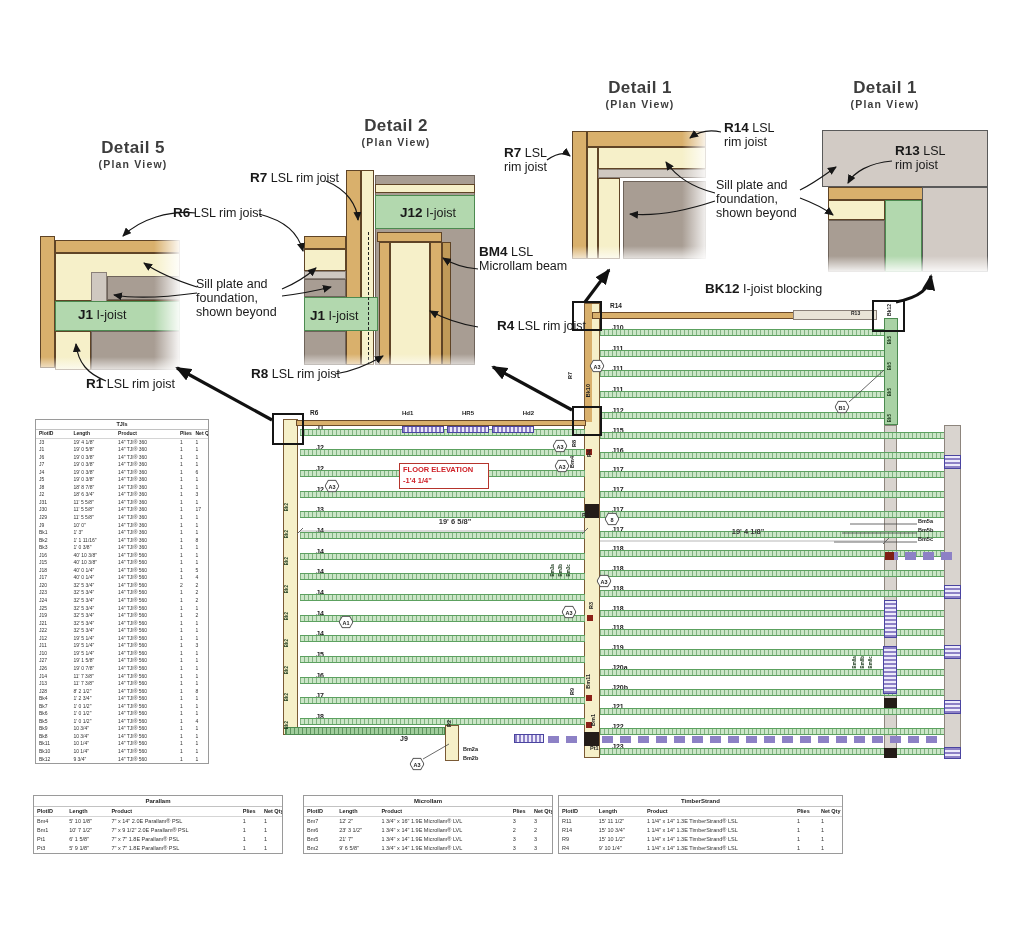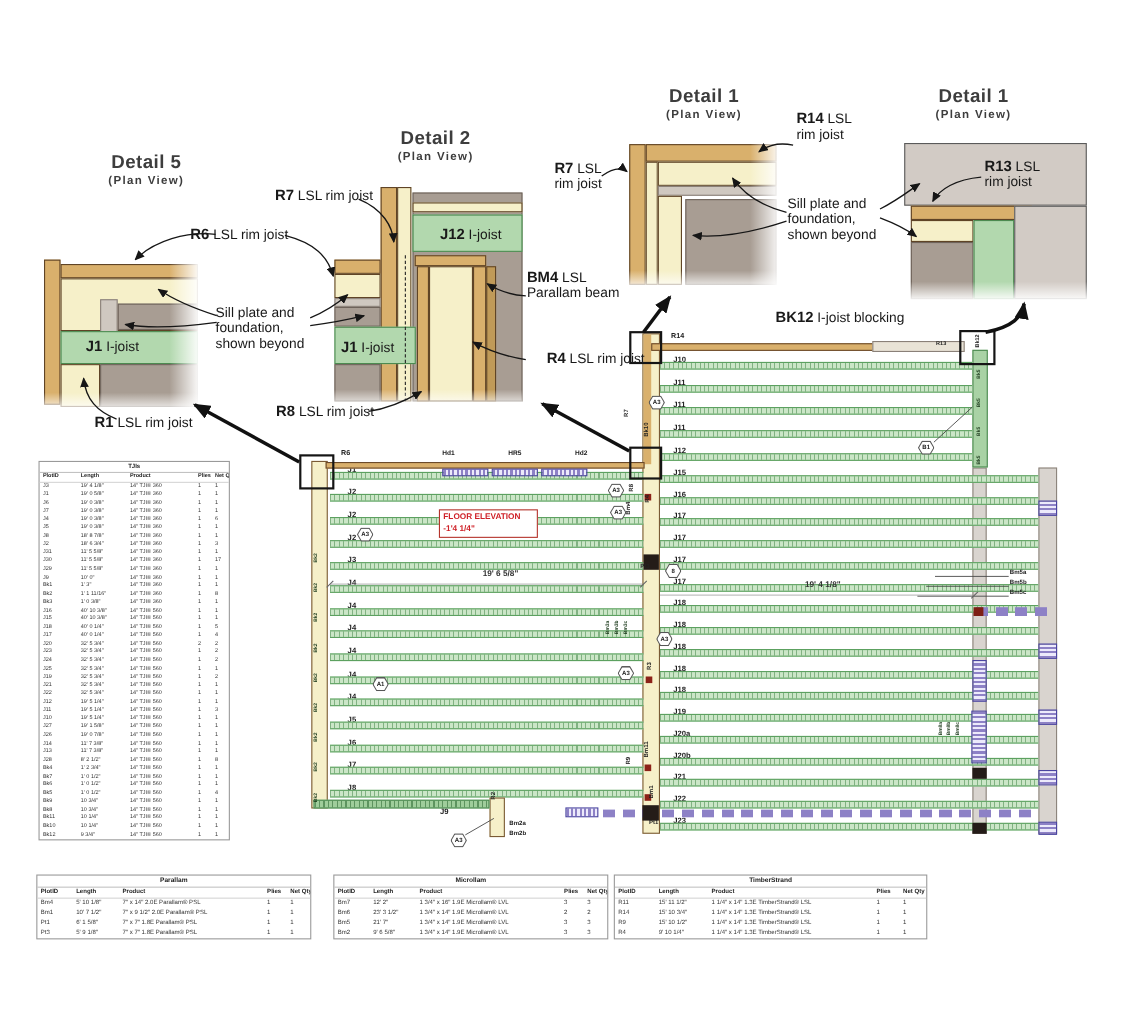--- a/index.html
+++ b/index.html
@@ -533,33 +533,33 @@
     <b>R7</b> <span>LSL rim joist</span>
   </div>
   <div class="co" style="left:400px;top:205px">
     <b>J12</b> <span>I-joist</span>
   </div>
   <div class="co" style="left:310px;top:308px">
     <b>J1</b> <span>I-joist</span>
   </div>
   <div class="co" style="left:479px;top:244px">
     <div><b>BM4</b> <span>LSL</span></div>
-    <div>Parallam beam</div>
+    <div>Microllam beam</div>
   </div>
   <div class="co" style="left:497px;top:318px">
     <b>R4</b> <span>LSL rim joist</span>
   </div>
   <div class="co" style="left:251px;top:366px">
     <b>R8</b> <span>LSL rim joist</span>
   </div>
   <div class="co" style="left:504px;top:145px">
     <div><b>R7</b> <span>LSL</span></div>
     <div>rim joist</div>
   </div>
-  <div class="co" style="left:724px;top:100px">
+  <div class="co" style="left:724px;top:120px">
     <div><b>R14</b> <span>LSL</span></div>
     <div>rim joist</div>
   </div>
   <div class="co" style="left:716px;top:178px">
     <div>Sill plate and</div>
     <div>foundation,</div>
     <div>shown beyond</div>
   </div>
   <div class="co" style="left:895px;top:143px">
     <div><b>R13</b> <span>LSL</span></div>

